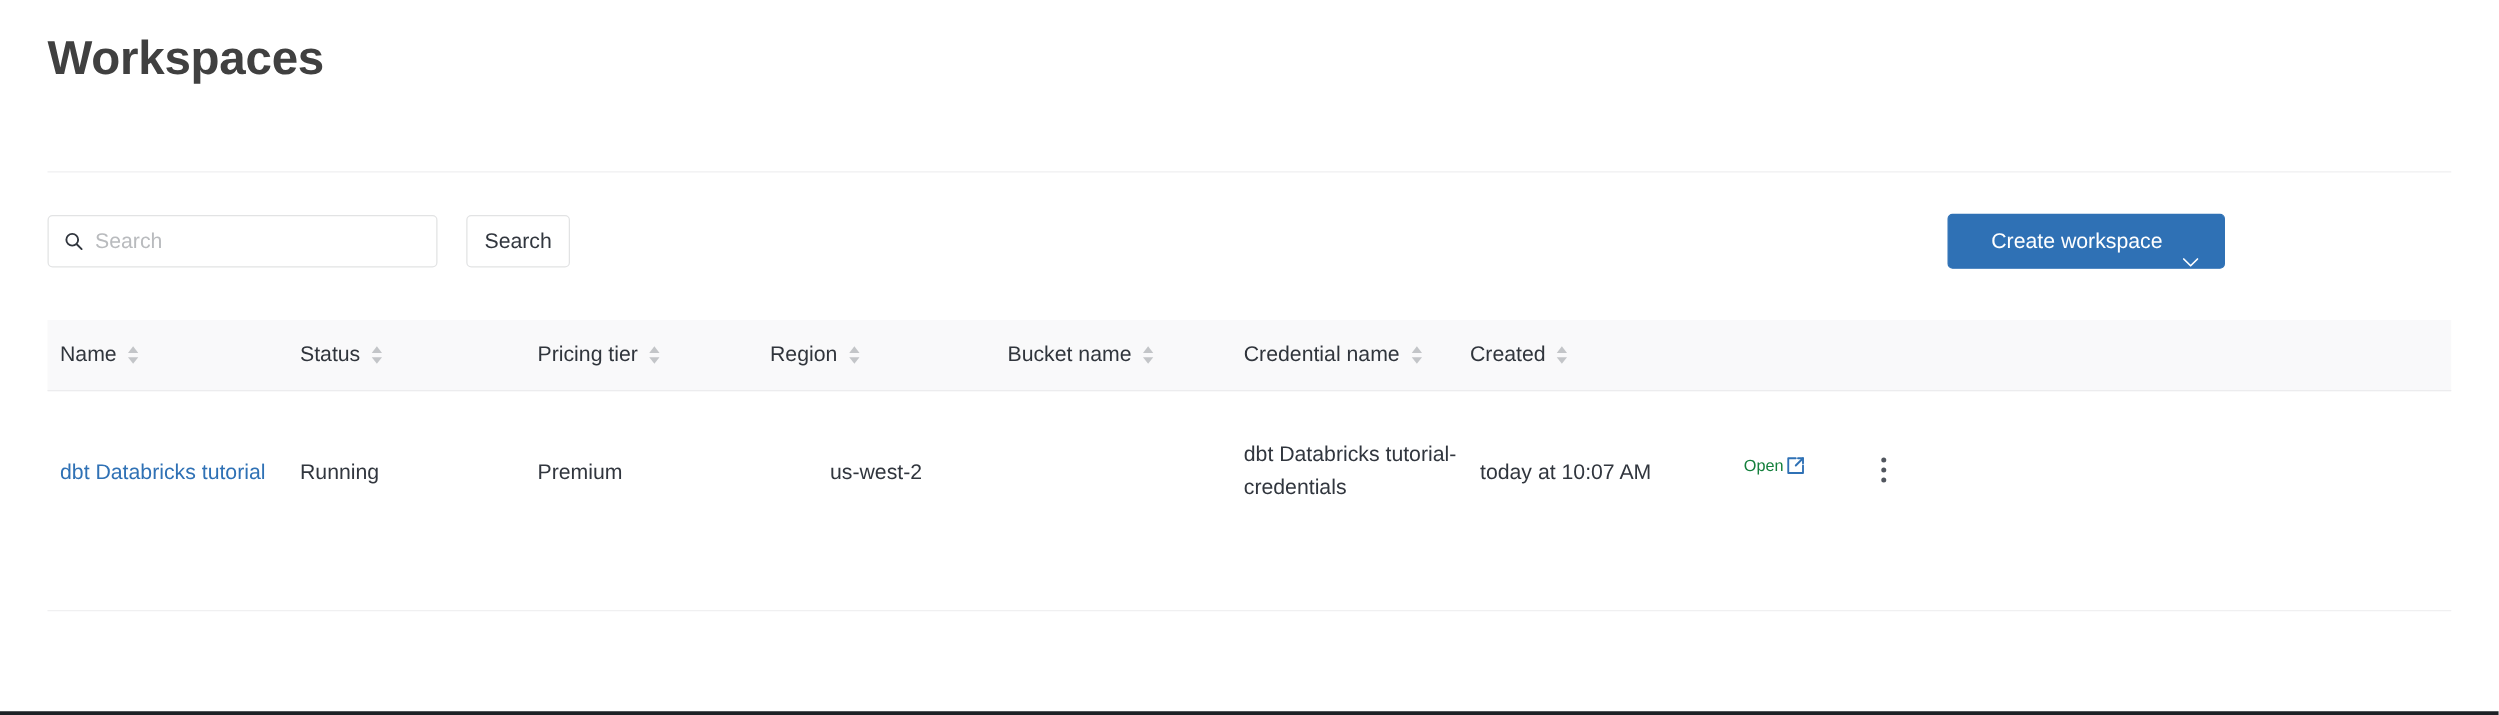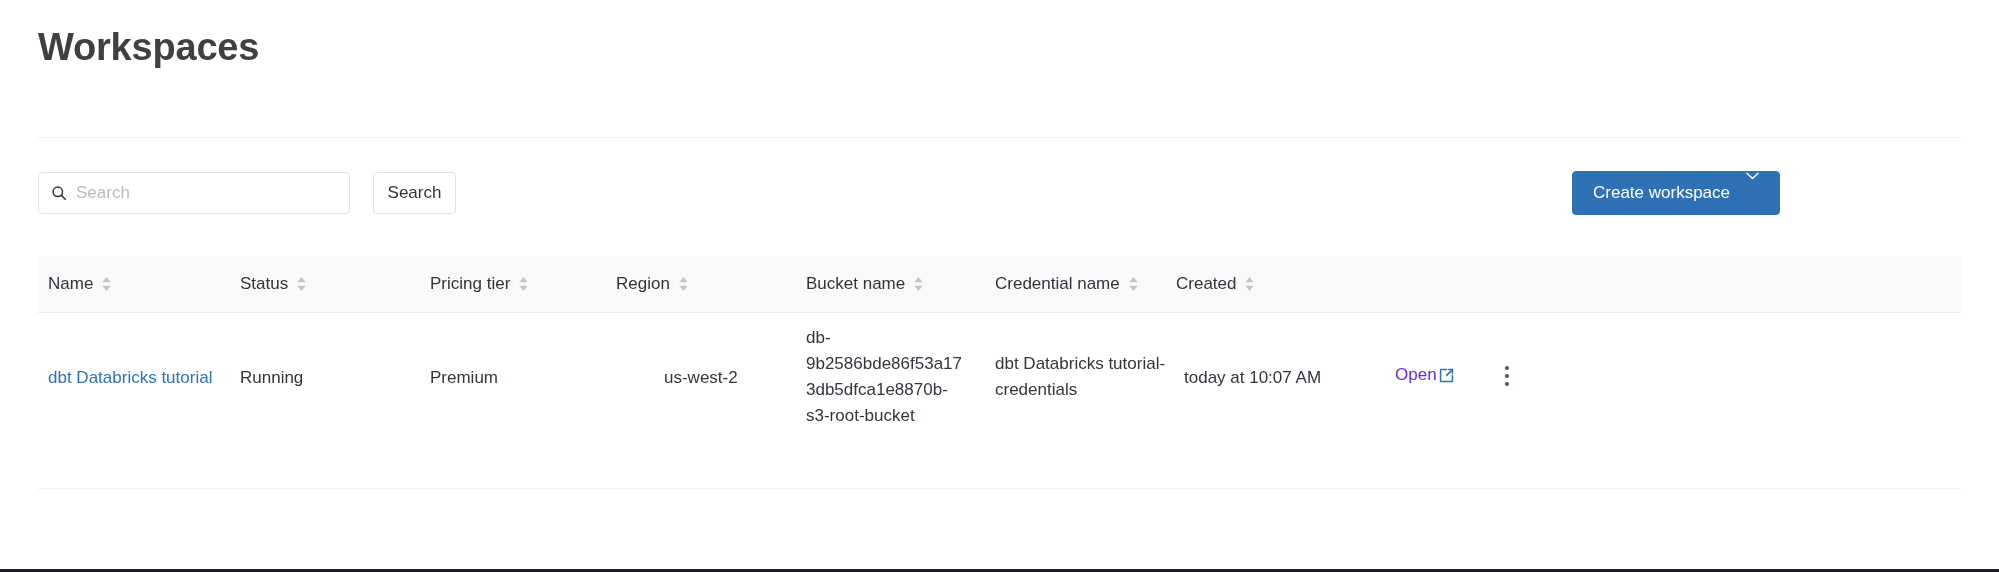--- a/index.html
+++ b/index.html
@@ -120,24 +120,24 @@
     right: 0;
     top: -1px;
     height: 44px;
     box-sizing: border-box;
     background: #2f71b5;
     border: 1px solid #2f71b5;
     border-radius: 4px;
     color: #ffffff;
     font-family: "Liberation Sans", sans-serif;
     font-size: 17px;
-    padding: 0 20px 0 20px;
-    cursor: pointer;
-    display: flex;
-    align-items: flex-start;
+    padding: 0 20px 0 34px;
+    cursor: pointer;
+    display: flex;
+    align-items: flex-end;
     gap: 16px;
     line-height: 42px;
     white-space: nowrap;
   }
   .create-caret {
     display: block;
     width: 13px;
     height: 8px;
     color: #ffffff;
   }
@@ -193,22 +193,22 @@
     color: #2f71b5;
     text-decoration: none;
   }
   .td-wrap { width: 150px; }
 
   .open-cell {
     position: absolute;
     display: flex;
     align-items: center;
     gap: 2px;
-    color: #6d28d9;
-    font-size: 17px;
+    color: #15803d;
+    font-size: 13px;
     cursor: pointer;
     text-decoration: none;
   }
   .external-icon {
     display: block;
     width: 15px;
     height: 15px;
     color: #2f71b5;
   }
 
@@ -330,21 +330,20 @@
         <div class="td td-name" style="left:10px; top:52px;">
           <a href="#">dbt Databricks tutorial</a>
         </div>
 
         <div class="td" style="left:202px; top:52px;">Running</div>
 
         <div class="td" style="left:392px; top:52px;">Premium</div>
 
         <div class="td" style="left:578px; top:52px;margin-left:48px;">us-west-2</div>
 
-        <div class="td td-wrap" style="left:768px; top:12px; width:160px; word-break:break-word;">db-9b2586bde86f53a173db5dfca1e8870b-s3-root-bucket</div>
 
         <div class="td td-wrap" style="left:957px; top:38px; width:172px;">dbt Databricks tutorial-credentials</div>
 
         <div class="td" style="left:1146px; top:52px;">today at 10:07 AM</div>
 
         <a class="open-cell" href="#" style="left:1357px; top:52px;">
           <span>Open</span>
           <svg class="external-icon" viewBox="0 0 15 15" fill="none">
             <path d="M7.6 1.6 H1.6 V13.4 H13.4 V7.4" stroke="currentColor" stroke-width="1.5" stroke-linecap="round" stroke-linejoin="round"></path>
             <path d="M9.4 1.6 H13.4 V5.6" stroke="currentColor" stroke-width="1.5" stroke-linecap="round" stroke-linejoin="round"></path>

